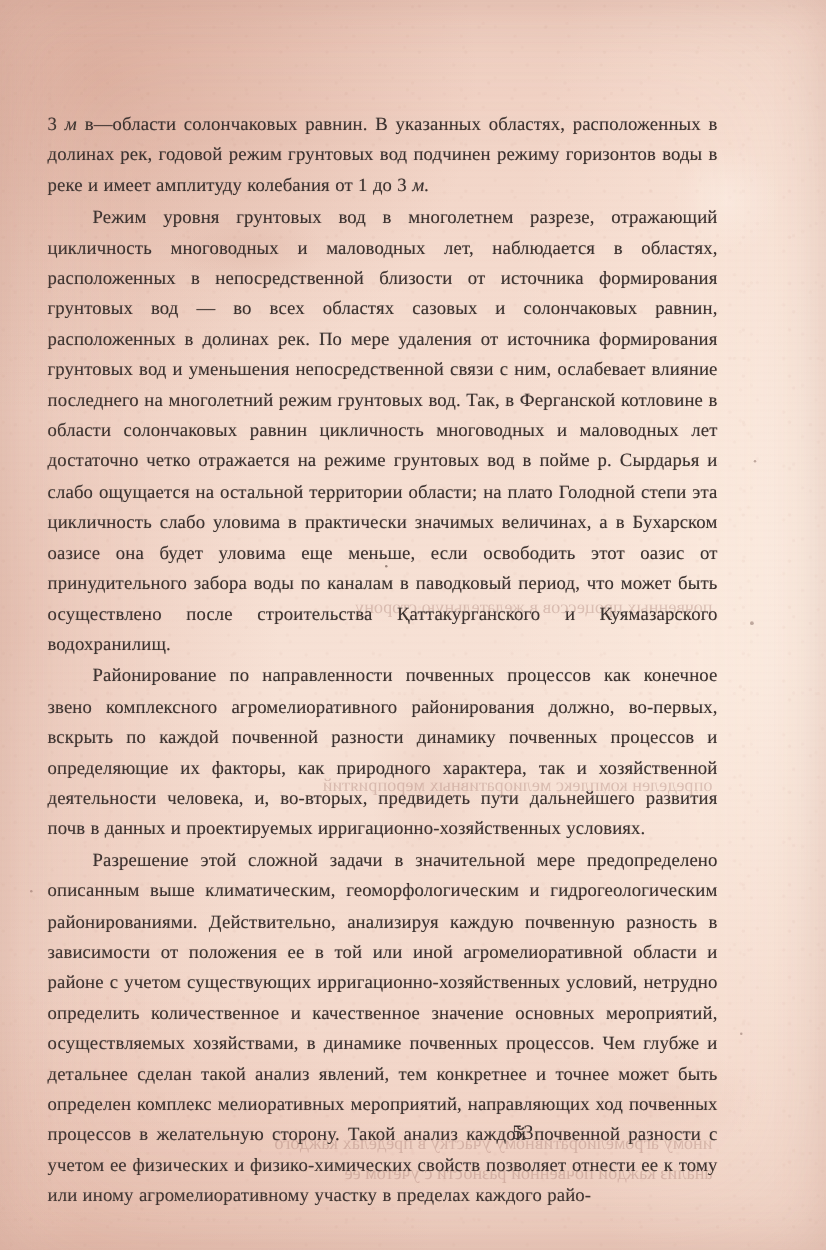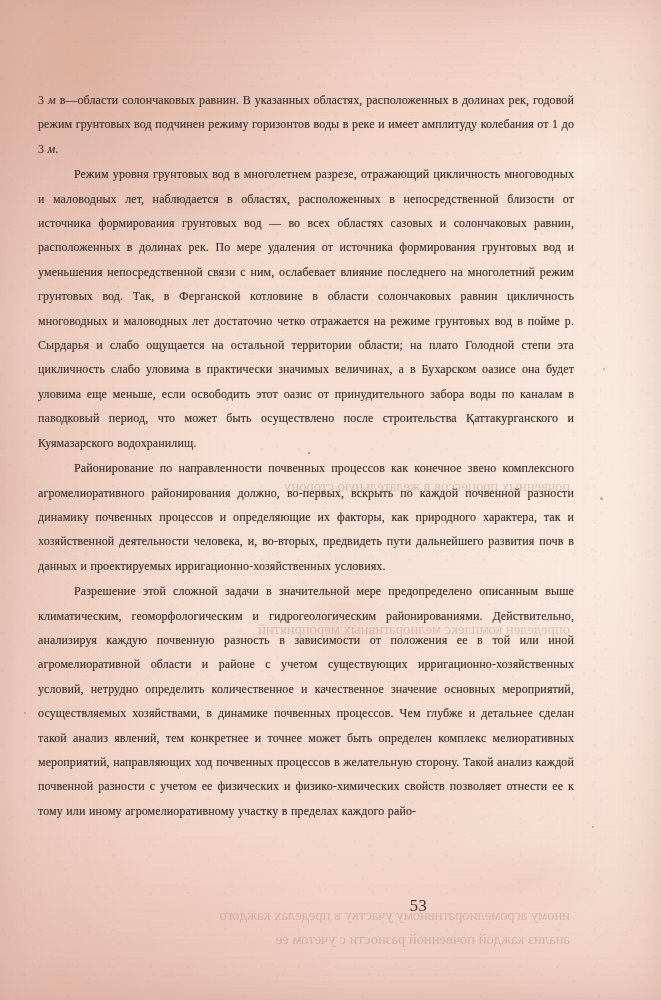--- a/index.html
+++ b/index.html
@@ -79,21 +79,21 @@
   .textblock {
     position: absolute;
     left: 38px;
     top: 88px;
     width: 536px;
   }
 
   p.para {
     margin: 0;
     text-indent: 36px;
-    font-size: 12px;
+    font-size: 15px;
     line-height: 24.4px;
     color: #3c3330;
     text-align: justify;
     text-align-last: left;
     letter-spacing: .1px;
     word-spacing: .4px;
     text-shadow: 0 0 .7px rgba(70,58,54,.45);
   }
 
   p.para + p.para { margin-top: 1px; }

